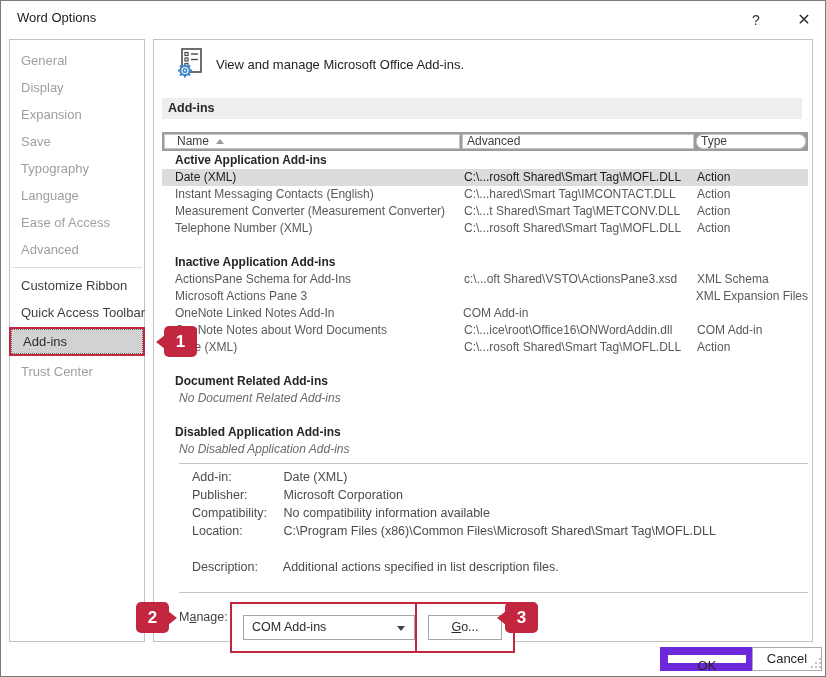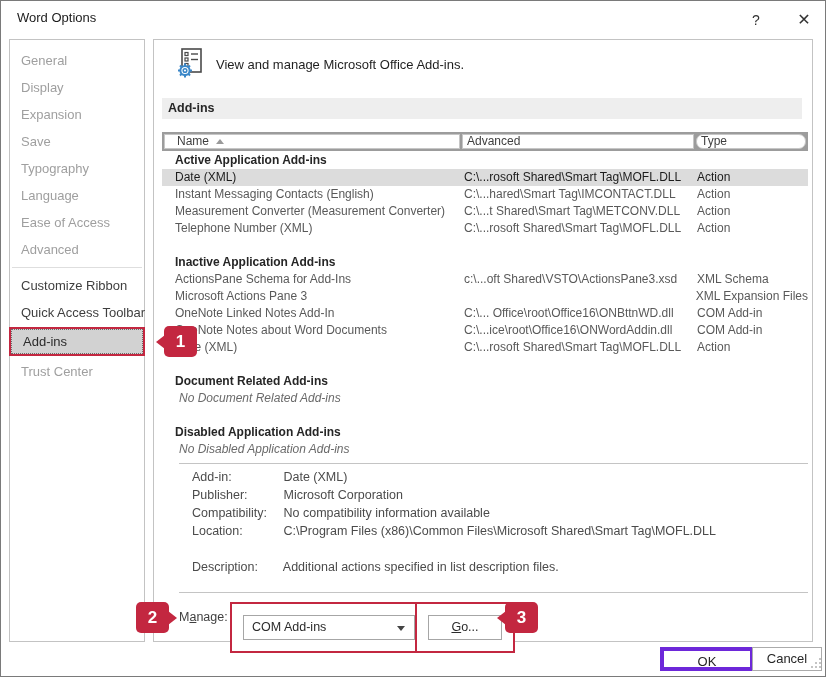--- a/index.html
+++ b/index.html
@@ -99,21 +99,21 @@
   .combo-arrow { position:absolute; right:9px; top:10px; width:0; height:0;
                  border-left:4px solid transparent; border-right:4px solid transparent;
                  border-top:5px solid #444; }
   .go-box { left:261px; }
   .go-btn { width:74px; height:25px; border:1px solid #a6a6a6; background:#fff; text-align:center;
             line-height:23px; font-size:12.5px; color:#2b2b2b; }
 
   
   .btn { position:absolute; height:24px; text-align:center; line-height:21px; font-size:13px;
          color:#262626; background:#fff; }
-  .btn-ok { left:659px; top:646px; width:94px; border:4px solid #6d28d9; }
+  .btn-ok { left:659px; top:646px; width:94px; border:8px solid #6d28d9; }
   .btn-cancel { left:751px; top:646px; width:70px; border:1px solid #ababab; }
   .resize-grip { position:absolute; right:3px; bottom:3px; }
 
   
   .badge { position:absolute; width:33px; height:31px; background:#c32740; border-radius:5px;
            color:#fff; font-size:17px; font-weight:bold; display:flex; align-items:center;
            justify-content:center; z-index:5; }
   .badge .tri { position:absolute; width:0; height:0; top:9px; }
   .tri-left  { left:-8px;  border-top:7px solid transparent; border-bottom:7px solid transparent; border-right:9px solid #c32740; }
   .tri-right { right:-8px; border-top:7px solid transparent; border-bottom:7px solid transparent; border-left:9px solid #c32740; }
@@ -226,21 +226,20 @@
         <span class="c-loc">c:\...oft Shared\VSTO\ActionsPane3.xsd</span>
         <span class="c-type">XML Schema</span>
       </div>
       <div class="trow">
         <span class="c-name">Microsoft Actions Pane 3</span>
         <span class="c-loc"></span>
         <span class="c-type">XML Expansion Files</span>
       </div>
       <div class="trow">
         <span class="c-name">OneNote Linked Notes Add-In</span>
-        <span class="c-loc">C:\... Office\root\Office16\ONBttnWD.dll</span>
         <span class="c-type">COM Add-in</span>
       </div>
       <div class="trow">
         <span class="c-name">OneNote Notes about Word Documents</span>
         <span class="c-loc">C:\...ice\root\Office16\ONWordAddin.dll</span>
         <span class="c-type">COM Add-in</span>
       </div>
       <div class="trow">
         <span class="c-name">Time (XML)</span>
         <span class="c-loc">C:\...rosoft Shared\Smart Tag\MOFL.DLL</span>

